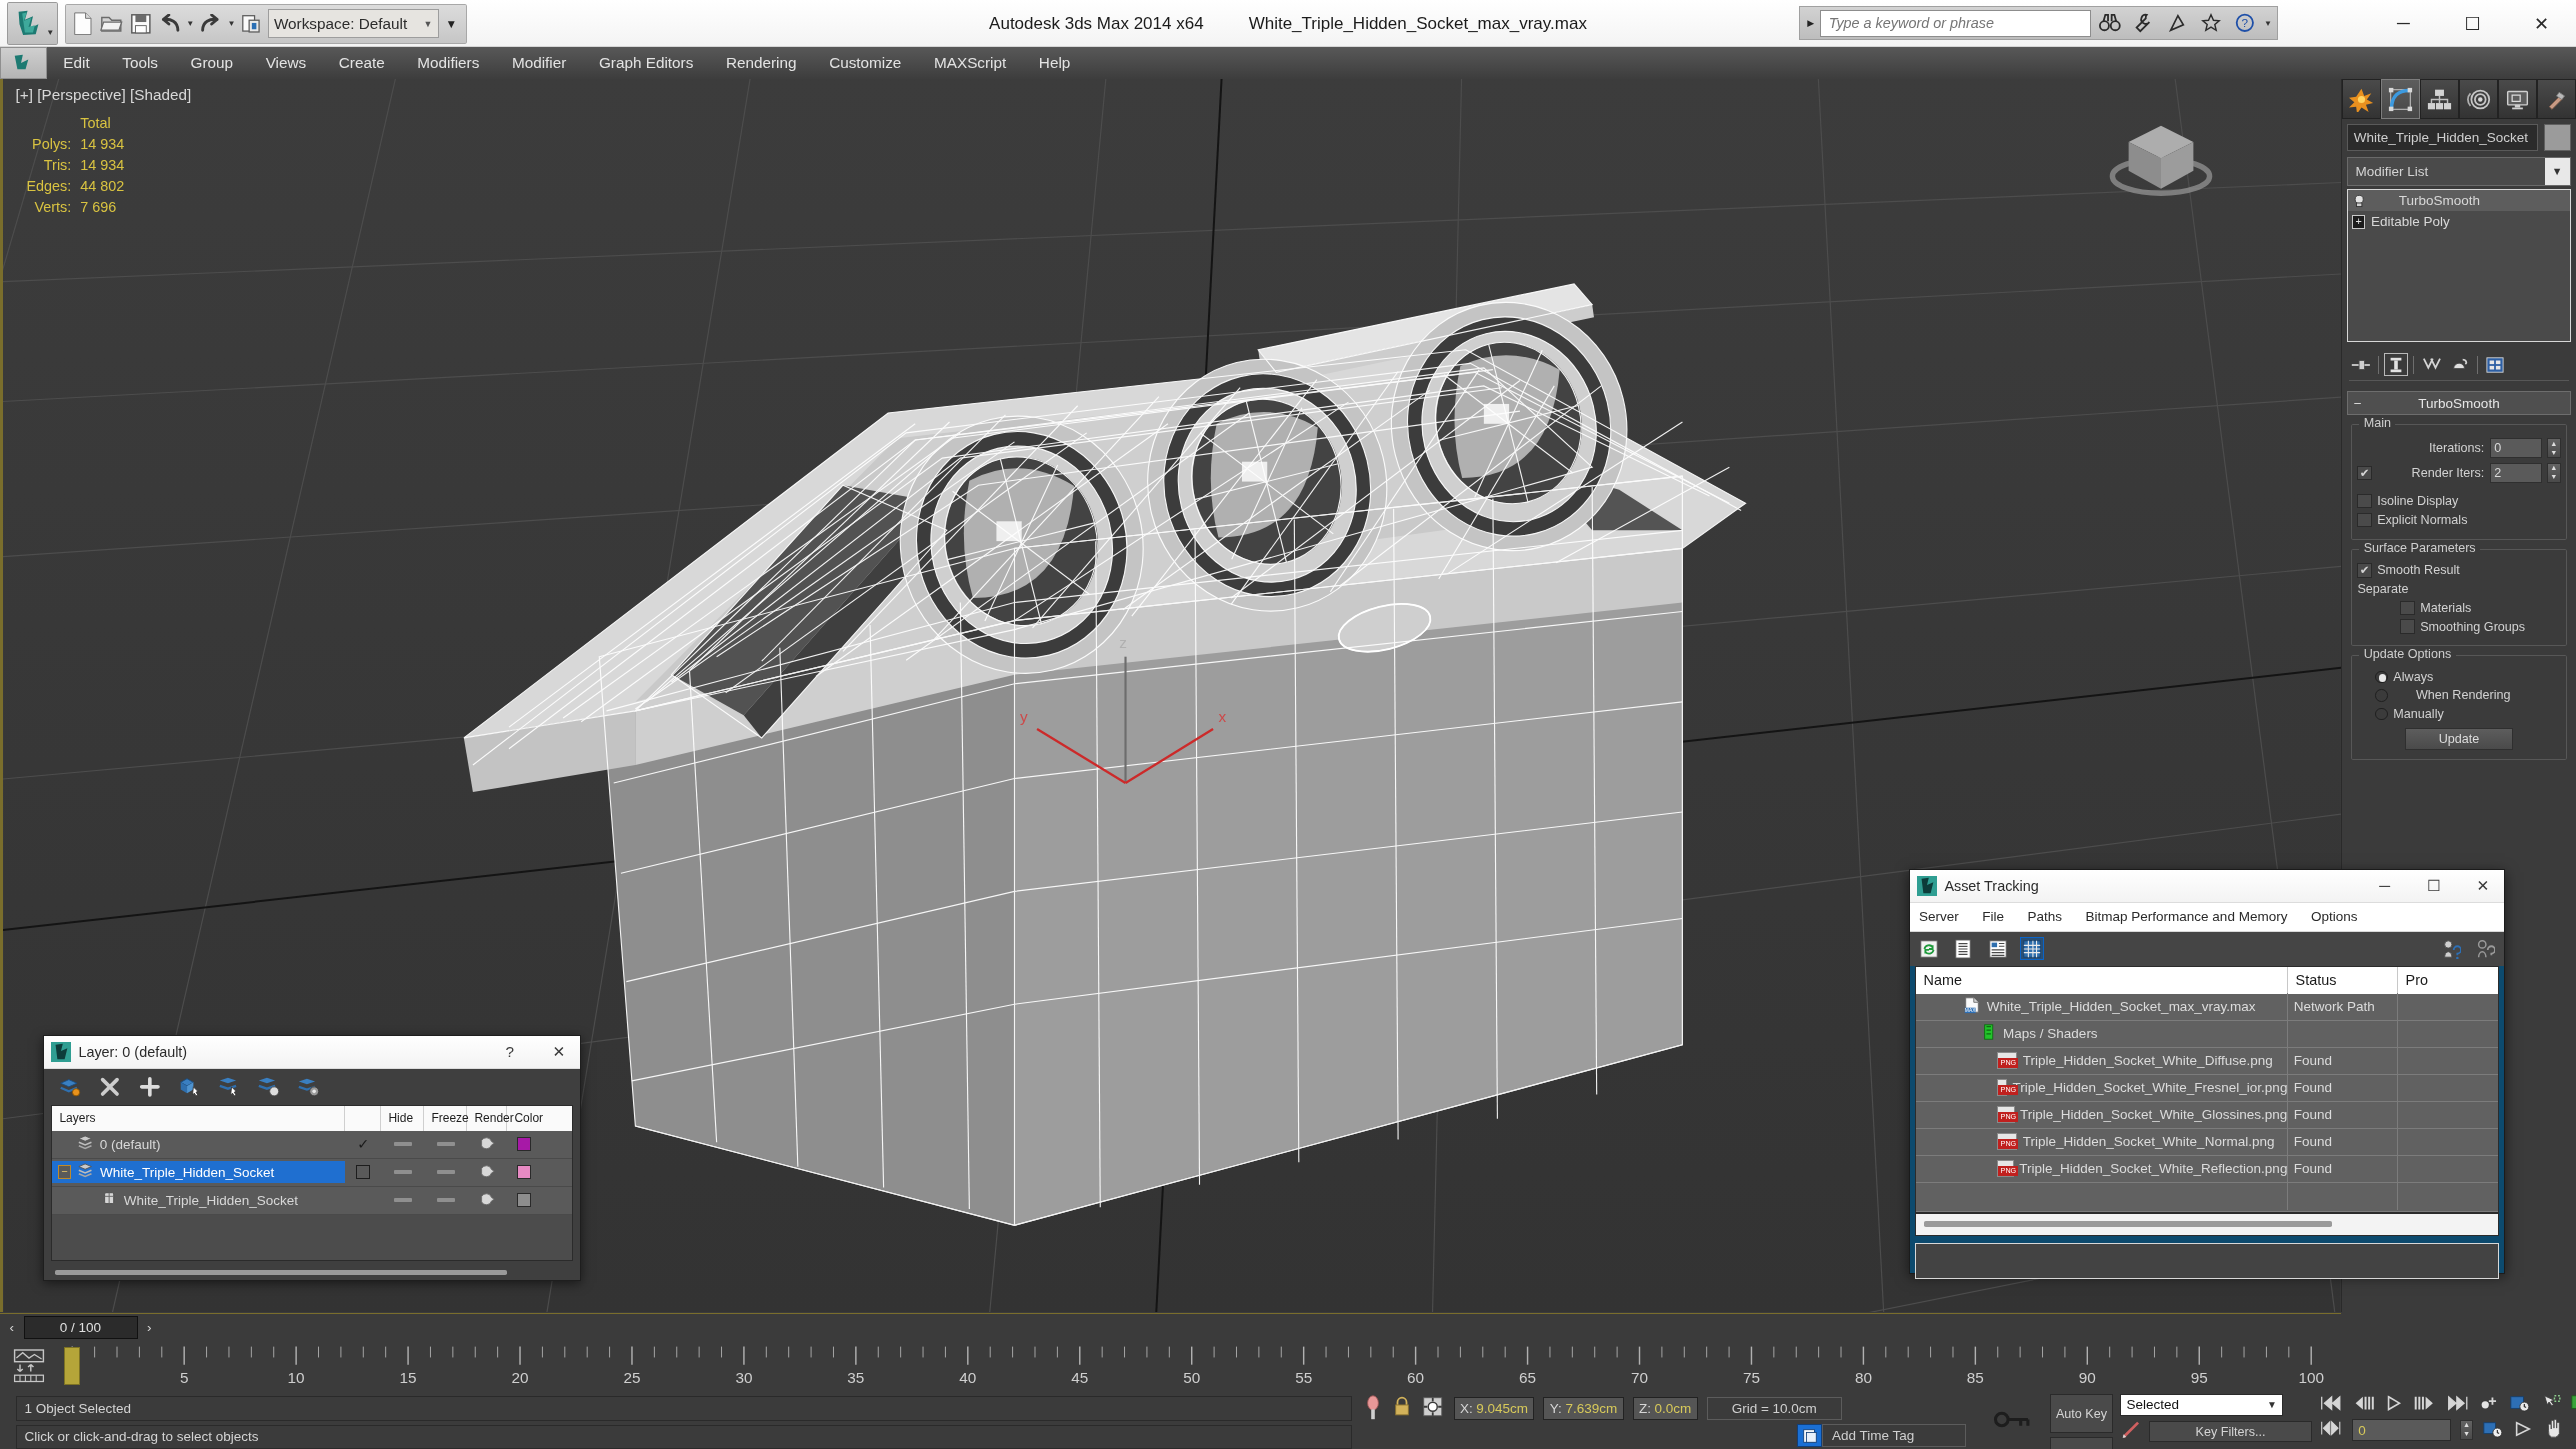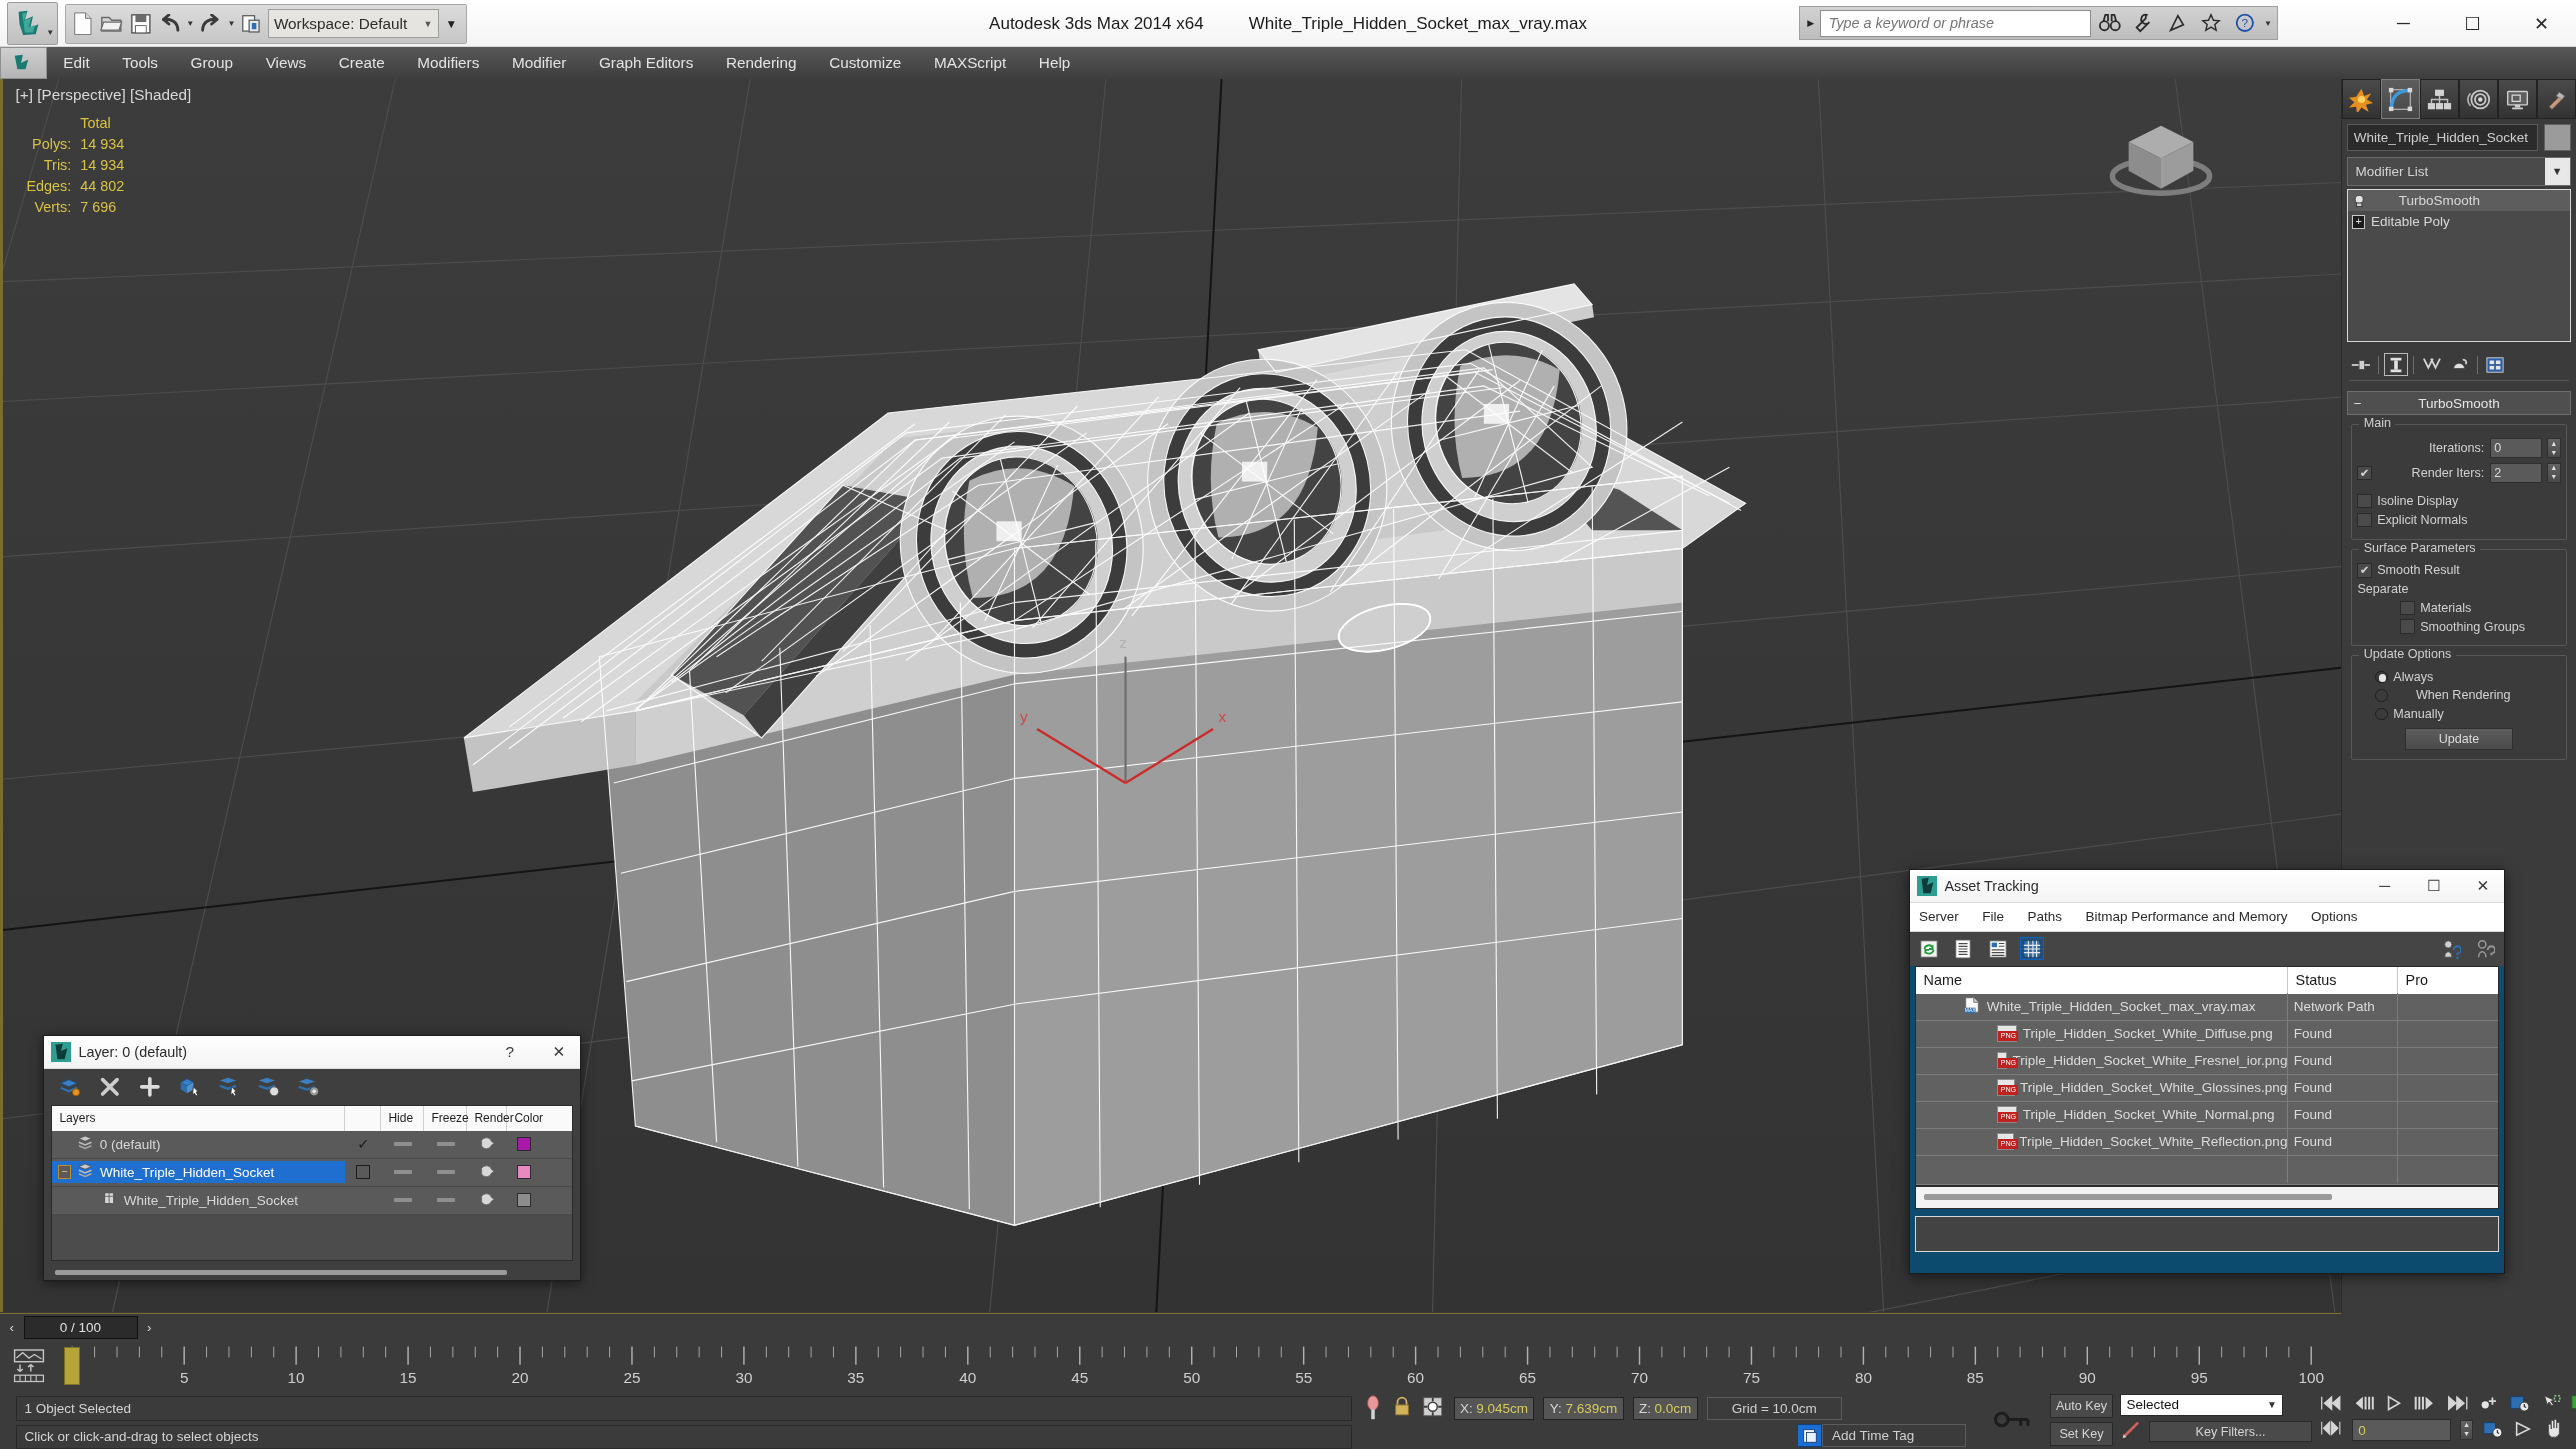--- a/index.html
+++ b/index.html
@@ -194,21 +194,21 @@
     display:flex; align-items:center; padding-left:7.2px;}
   .coordbar{ position:absolute; left:1363px; top:1394px; height:29px;
     display:flex; align-items:center; gap:9px;}
   .coordfield{ height:23.5px; background:#555; border:0.9px solid #222; display:flex;
     align-items:center; padding:0 5.4px; gap:3.6px; color:#d7c95a; font-size:13.5px;}
   .coordfield .ck{ color:#d6d6d6; }
   .gridbox{ height:23.5px; min-width:135px; background:#3b3b3b; border:0.9px solid #5c5c5c;
     display:flex; align-items:center; justify-content:center; color:#d0d0d0; font-size:13.5px;}
   .keyarea{ position:absolute; left:2050px; top:1394px; display:flex; gap:7.2px;}
   .kcol{ display:flex; flex-direction:column; gap:3.6px;}
-  .kbtn{ width:63px; height:24px; background:#4a4a4a; border:0.9px solid #2a2a2a;
+  .kbtn{ width:63px; height:39px; background:#4a4a4a; border:0.9px solid #2a2a2a;
     color:#d5d5d5; font-size:12.6px; display:flex; align-items:center; justify-content:center;}
   .ksel{ width:163px; height:21.7px; background:#fff; border:0.9px solid #2a2a2a;
     color:#111; font-size:13.5px; display:flex; align-items:center; padding-left:5.4px;}
   .ksel .cv{ margin-left:auto; margin-right:5.4px; font-size:10px; color:#333;}
   .kfilt{ width:163px; height:21.7px; background:#4a4a4a; border:0.9px solid #2a2a2a;
     color:#d5d5d5; font-size:12.6px; display:flex; align-items:center; justify-content:center;}
   .spinfield{ width:99px; height:21.7px; background:#5a5a5a; border:0.9px solid #2a2a2a;
     color:#d7c95a; font-size:13.5px; padding-left:5.4px; display:flex; align-items:center;}
   .timetag{ position:absolute; left:1797px; top:1423px; display:flex; align-items:center;
     height:25px; gap:0;}
@@ -1015,20 +1015,33 @@
                 <rect x="2" y="13" width="12" height="6" fill="#2d6fb5"></rect>
                 <text x="8" y="18" font-size="5.5" fill="#fff" text-anchor="middle" font-family="Liberation Sans">MAX</text>
               </svg>
           </span>
           <span>White_Triple_Hidden_Socket_max_vray.max</span>
         </div>
         <div class="as">Network Path</div>
         <div class="ap"></div>
       </div>
 
+      <div class="arow">
+        <div class="an" style="padding-left:65px;">
+          <span>
+            <svg width="16.3" height="18" viewBox="0 0 18 20">
+                <rect x="4" y="2" width="9" height="16" fill="#22c32a" stroke="#0d6b12"></rect>
+                <path d="M6,4 h5 M6,8 h5 M6,12 h5" stroke="#0d6b12" stroke-width="1.3"></path>
+              </svg>
+          </span>
+          <span>Maps / Shaders</span>
+        </div>
+        <div class="as"></div>
+        <div class="ap"></div>
+      </div>
 
       <div class="arow">
         <div class="an" style="padding-left:81px;">
           <span class="pngicon"></span>
           <span>Triple_Hidden_Socket_White_Diffuse.png</span>
         </div>
         <div class="as">Found</div>
         <div class="ap"></div>
       </div>
 

